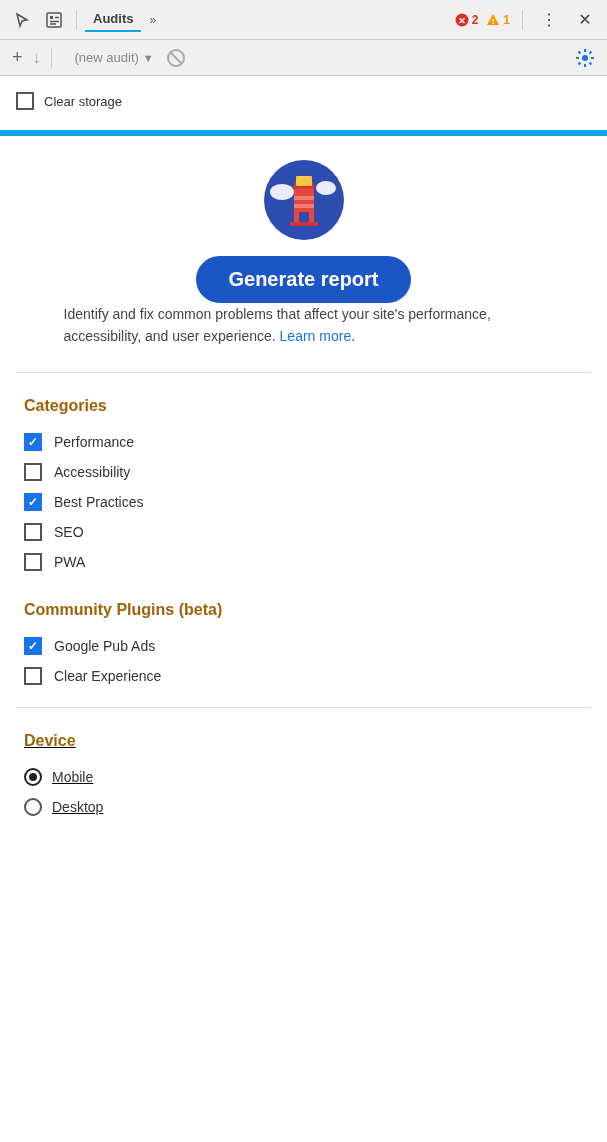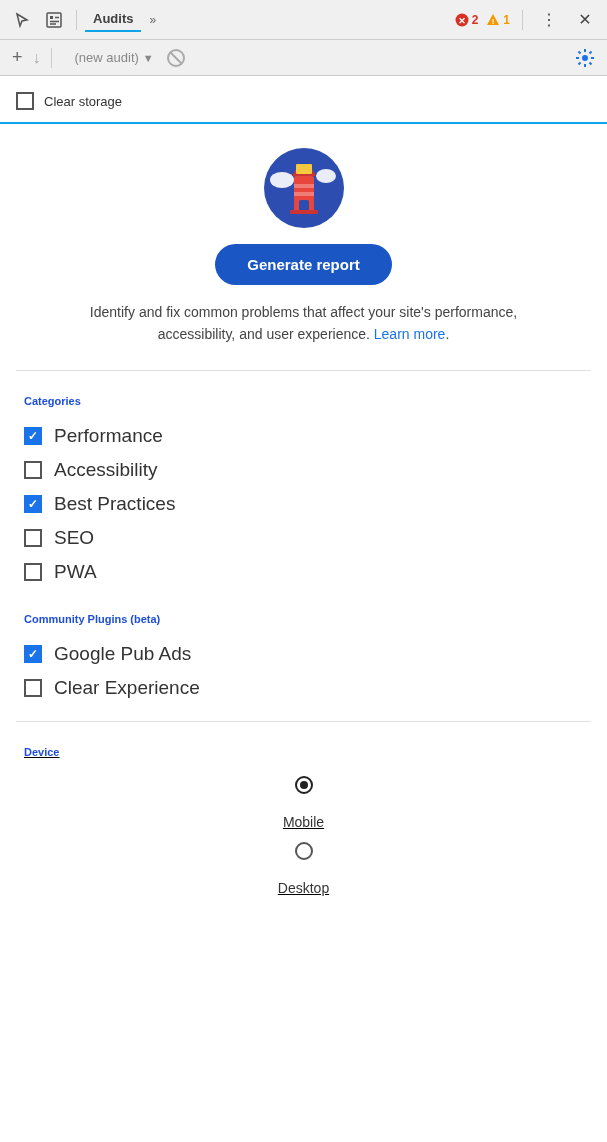--- a/index.html
+++ b/index.html
@@ -132,22 +132,22 @@
 
     
     .main-content {
       background: #fff;
       min-height: calc(1142px - 76px);
       padding: 0;
     }
 
     
     .options-area {
-      padding: 12px 16px 8px;
-      border-bottom: 2px solid #0ea5e9;
+      padding: 12px 16px 16px;
+      border-bottom: 6px solid #0ea5e9;
       text-align: right;
     }
     .checkbox-row {
       display: flex;
       align-items: center;
       gap: 10px;
       padding: 4px 0;
       font-size: 13px;
       color: #333;
     }
@@ -176,73 +176,71 @@
       overflow: hidden;
       position: relative;
     }
 
     .generate-btn {
       background: #1a56c4;
       color: #fff;
       border: none;
       border-radius: 24px;
       padding: 12px 32px;
-      font-size: 15px;
+      font-size: 20px;
       font-weight: 600;
       cursor: pointer;
-      margin-bottom: 16px;
     }
 
     .description-text {
       font-size: 14px;
       color: #444;
-      text-align: center;
+      text-align: left;
       line-height: 1.6;
       max-width: 480px;
     }
 
     
     .section-divider {
       height: 1px;
       background: #e0e0e0;
       margin: 8px 16px;
     }
 
     
     .categories-section {
       padding: 16px 24px 8px;
     }
     .section-title {
-      font-size: 11px;
+      font-size: 16px;
       font-weight: 700;
-      color: #1d4ed8;
+      color: #a16207;
       margin-bottom: 12px;
     }
     .category-row {
       display: flex;
       align-items: center;
       gap: 12px;
       padding: 6px 0;
-      font-size: 19px;
+      font-size: 14px;
       color: #333;
     }
 
     
     .device-section {
       padding: 16px 24px 16px;
       text-decoration: underline;
     }
     .radio-row {
       display: flex;
       align-items: center;
-      gap: 20px;
+      gap: 10px;
       padding: 6px 0;
       font-size: 14px;
       color: #333;
-      flex-direction: column;
     }
 
     
     .custom-check {
       width: 18px;
       height: 18px;
       border: 2px solid #555;
       display: inline-flex;
       align-items: center;
       justify-content: center;

